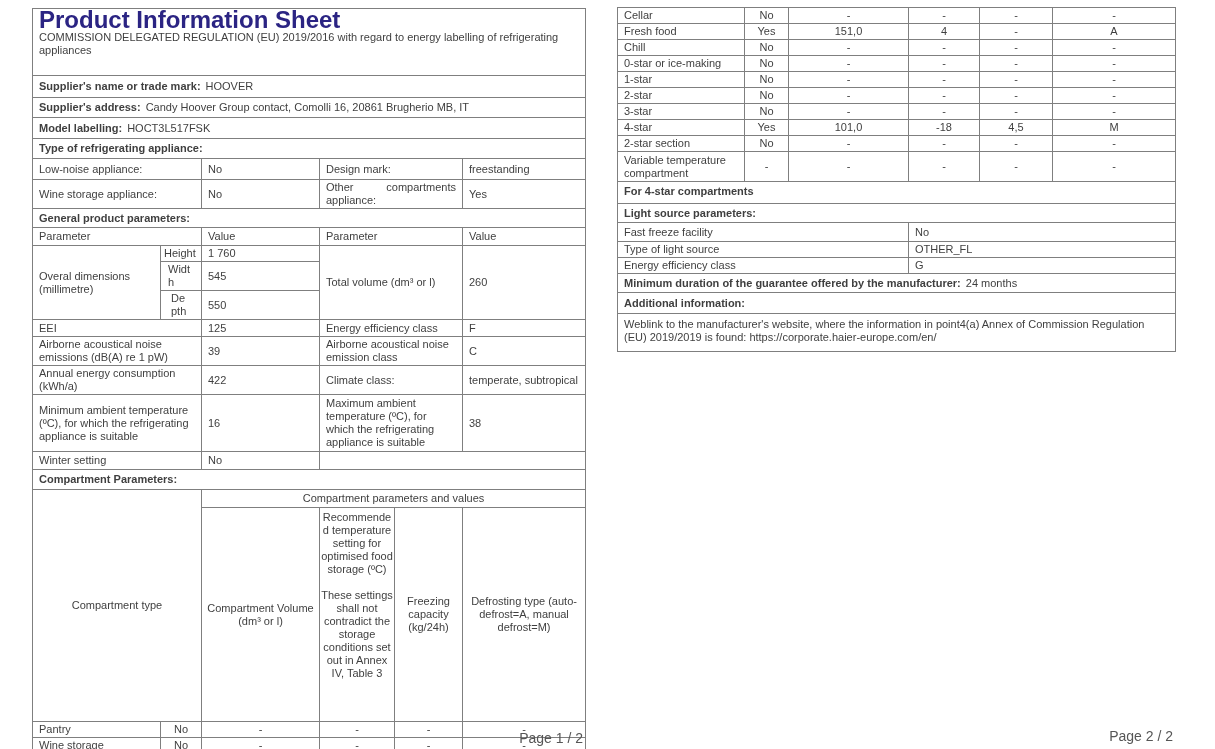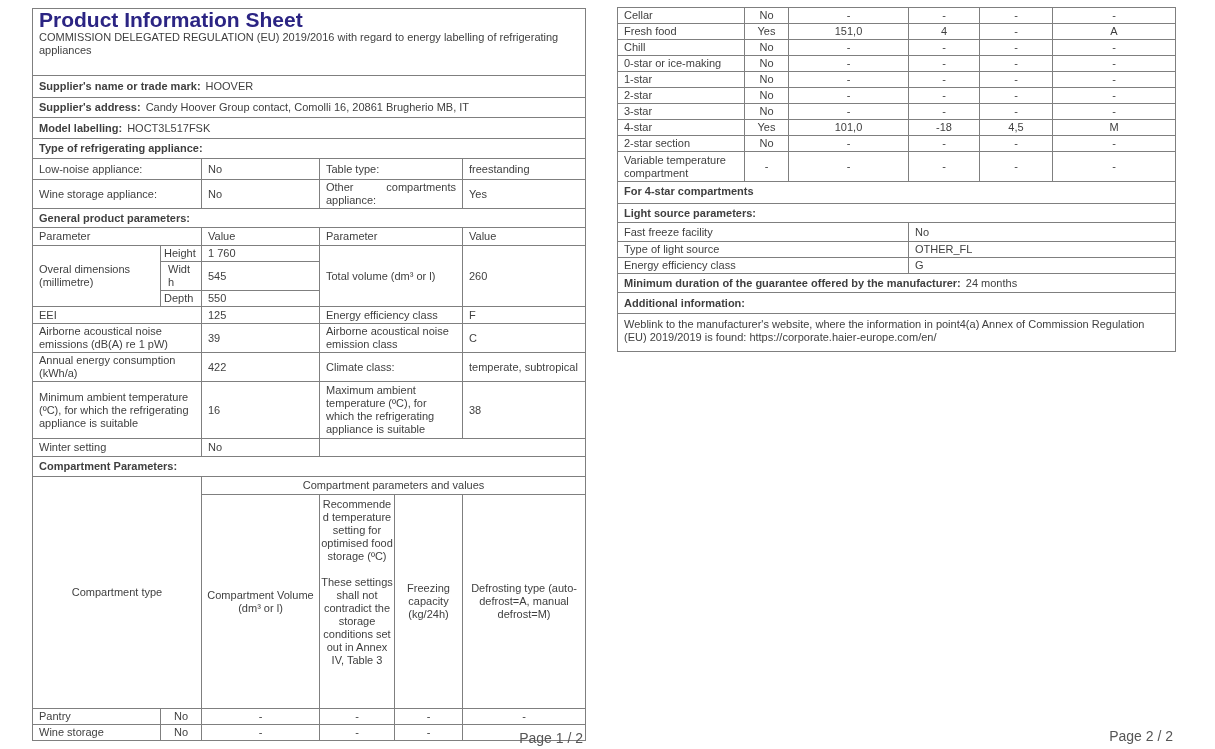--- a/index.html
+++ b/index.html
@@ -27,21 +27,21 @@
     vertical-align:middle;
     overflow:hidden;
     word-wrap:break-word;
   }
   b{font-weight:bold;}
   .val{margin-left:5px;}
   .ta-c{text-align:center;padding:1px 2px;}
   .justify{text-align:justify;}
   .vat{vertical-align:top;}
   .title-cell{padding:2px 6px 4px;vertical-align:top;}
-  .doc-title{font-size:21px;font-weight:bold;color:#2b2483;margin:2px 0 5px;}
+  .doc-title{font-size:24px;font-weight:bold;color:#2b2483;margin:2px 0 5px;}
   .doc-subtitle{font-size:11px;line-height:13px;}
   .temp-col{vertical-align:top;text-align:center;padding:3px 1px;}
   .temp-col .p2{margin-top:13px;}
   .page-footer{
     position:absolute;right:2px;
     font-size:14px;color:#565656;
   }
   .page1 .page-footer{top:722px;}
   .page2 .page-footer{top:721px;}
 
@@ -90,21 +90,21 @@
       </td>
     </tr>
 
     <tr class="h20">
       <td colspan="6"><b>Type of refrigerating appliance:</b></td>
     </tr>
 
     <tr class="h21">
       <td colspan="2">Low-noise appliance:</td>
       <td>No</td>
-      <td colspan="2">Table type:</td>
+      <td colspan="2">Design mark:</td>
       <td>freestanding</td>
     </tr>
 
     <tr class="h29">
       <td colspan="2">Wine storage appliance:</td>
       <td>No</td>
       <td colspan="2" class="justify">Other compartments appliance:</td>
       <td>Yes</td>
     </tr>
 
@@ -124,21 +124,21 @@
       <td style="padding:1px 3px">Height</td>
       <td>1 760</td>
       <td colspan="2" rowspan="3">Total volume (dm³ or l)</td>
       <td rowspan="3">260</td>
     </tr>
     <tr class="h16">
       <td style="padding:1px 7px">Width</td>
       <td>545</td>
     </tr>
     <tr class="h16">
-      <td style="padding:1px 3px">Depth</td>
+      <td style="padding:1px 10px">Depth</td>
       <td>550</td>
     </tr>
 
     <tr class="h17">
       <td colspan="2">EEI</td>
       <td>125</td>
       <td colspan="2">Energy efficiency class</td>
       <td>F</td>
     </tr>
 

